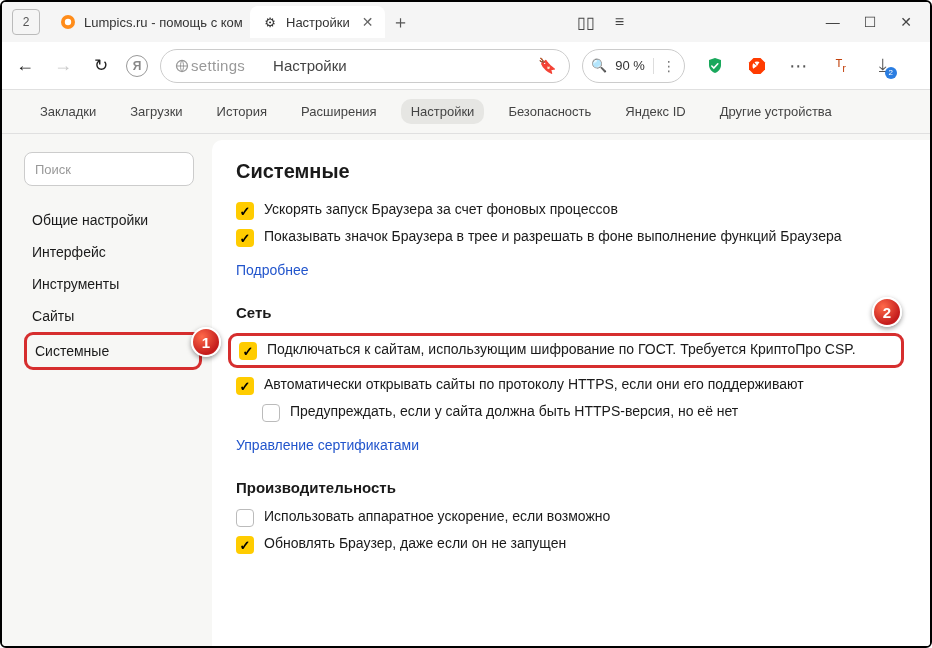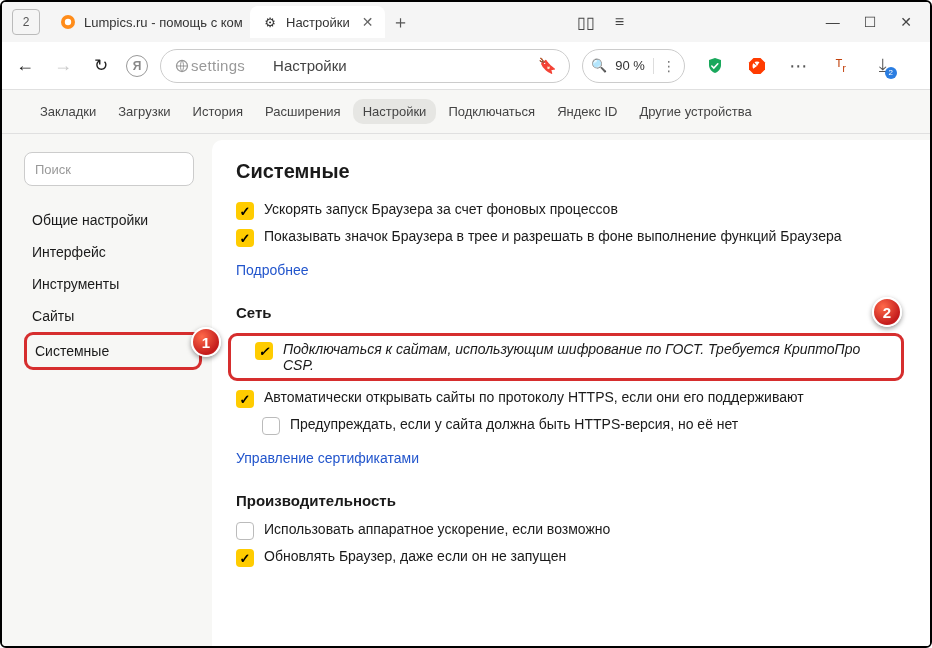--- a/index.html
+++ b/index.html
@@ -46,41 +46,41 @@
   .addricons{display:flex;align-items:center;gap:22px;margin-left:8px;}
   .addricons .ico{width:20px;height:20px;display:flex;align-items:center;justify-content:center;cursor:pointer;}
   .shield{color:#19a85c;font-size:18px;}
   .adblock{color:#ff3b00;font-size:18px;}
   .dots{color:#555;font-size:18px;letter-spacing:1px;}
   .transl{color:#c2410c;font-size:16px;}
   .dl{position:relative;color:#555;font-size:18px;}
   .dl .badge{position:absolute;right:-4px;bottom:-3px;width:12px;height:12px;border-radius:50%;background:#2a7de1;color:#fff;font-size:8px;display:flex;align-items:center;justify-content:center;}
 
   
-  .subnav{display:flex;align-items:center;height:44px;background:#f7f7f5;border-bottom:1px solid var(--border);padding:0 28px;gap:2px;font-size:13px;color:#444;}
+  .subnav{display:flex;align-items:center;height:44px;background:#f7f7f5;border-bottom:1px solid var(--border);padding:0 28px;gap:14px;font-size:13px;color:#444;}
   .subnav .nitem{padding:5px 10px;border-radius:10px;cursor:pointer;white-space:nowrap;}
   .subnav .nitem.active{background:#e6e6e3;}
 
   
   .mainwrap{display:flex;background:#f7f7f5;height:calc(648px - 40px - 48px - 44px - 4px);}
   .sidebar{width:200px;padding:18px 0 0 22px;}
   .searchbox{width:170px;height:34px;border:1px solid #ccc;border-radius:8px;background:#fff;padding:0 10px;font-size:13px;color:#999;display:flex;align-items:center;margin-bottom:18px;}
   .sideitem{font-size:14px;padding:8px 8px;cursor:pointer;position:relative;}
   .sideitem.selected{border:3px solid var(--red);border-radius:9px;font-weight:normal;}
   .content{flex:1;background:#fff;border-radius:10px 0 0 0;margin-top:6px;margin-left:10px;padding:20px 34px 0 24px;overflow:hidden;position:relative;}
   h2.sechead{font-size:20px;font-weight:bold;margin:0 0 18px 0;}
   h3.subhead{font-size:15px;font-weight:bold;margin:26px 0 12px 0;}
   .opt{display:flex;align-items:flex-start;gap:10px;margin:8px 0;font-size:14px;}
   .opt.indent{margin-left:26px;}
   .chk{width:18px;height:18px;border-radius:4px;flex:0 0 18px;display:flex;align-items:center;justify-content:center;margin-top:1px;}
   .chk.checked{background:var(--yellow);}
   .chk.checked::after{content:"✓";font-size:13px;color:#000;font-weight:bold;}
   .chk.unchecked{border:1.5px solid #bbb;background:#fff;}
   .linktext{color:var(--link);font-size:14px;margin:15px 0 4px 0;cursor:pointer;}
-  .highlightrow{border:3px solid var(--red);border-radius:9px;padding:5px 24px;margin:4px -8px;font-style:italic;}
+  .highlightrow{border:3px solid var(--red);border-radius:9px;padding:5px 8px;margin:4px -8px;}
 
   
   .callout{position:absolute;width:30px;height:30px;border-radius:50%;background:radial-gradient(circle at 35% 30%,#ff6a4a,#c41c1c 70%);border:2px solid #fff;display:flex;align-items:center;justify-content:center;color:#fff;font-weight:bold;font-size:15px;box-shadow:0 2px 5px rgba(0,0,0,.4);z-index:20;}
 </style>
 </head>
 <body>
 
 <div class="titlebar">
   <div class="tabcount">2</div>
 
@@ -154,21 +154,21 @@
     <span class="ico dl">⤓<span class="badge">2</span></span>
   </div>
 </div>
 
 <div class="subnav">
   <span class="nitem">Закладки</span>
   <span class="nitem">Загрузки</span>
   <span class="nitem">История</span>
   <span class="nitem">Расширения</span>
   <span class="nitem active">Настройки</span>
-  <span class="nitem">Подключаться</span>
+  <span class="nitem">Безопасность</span>
   <span class="nitem">Яндекс ID</span>
   <span class="nitem">Другие устройства</span>
 </div>
 
 <div class="mainwrap">
 
   <div class="sidebar">
     <div class="searchbox">
       <span>Поиск</span>
     </div>

